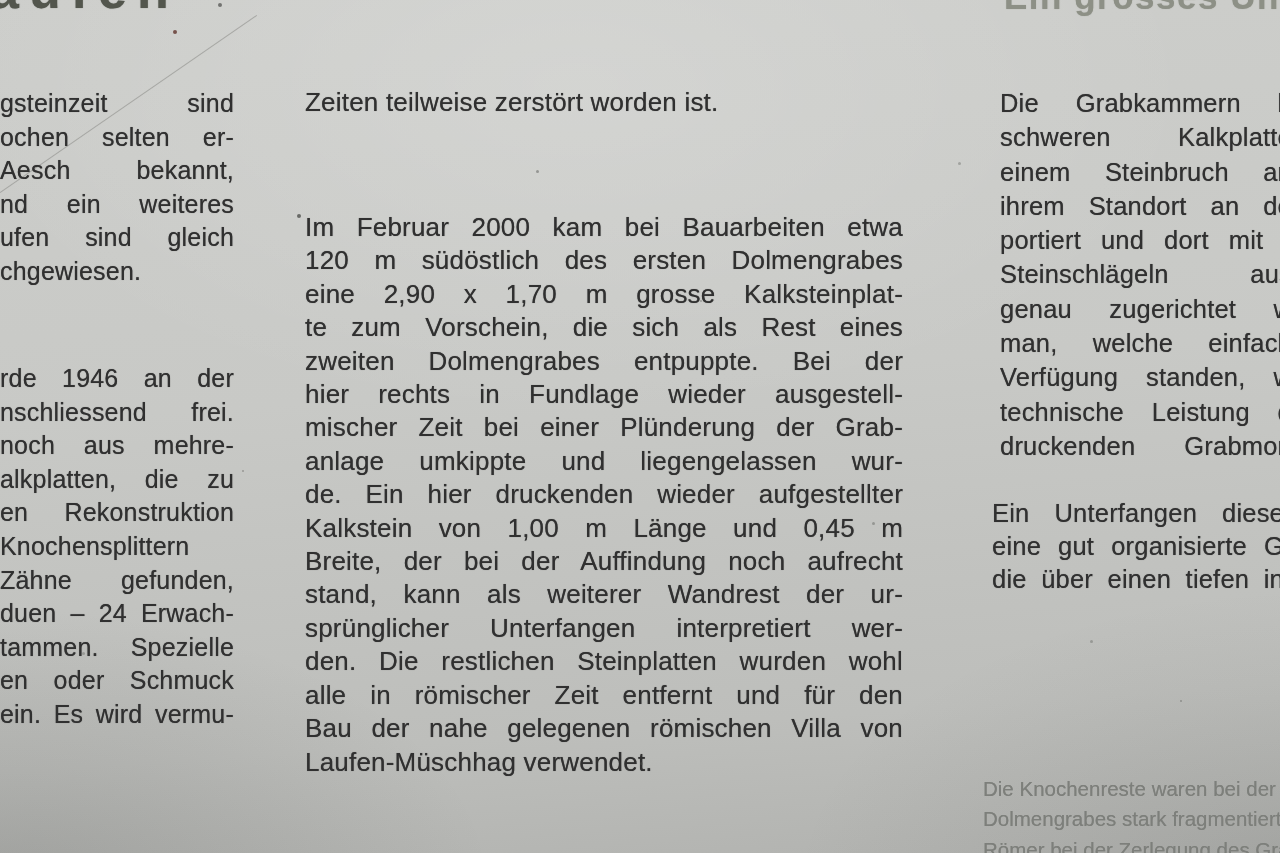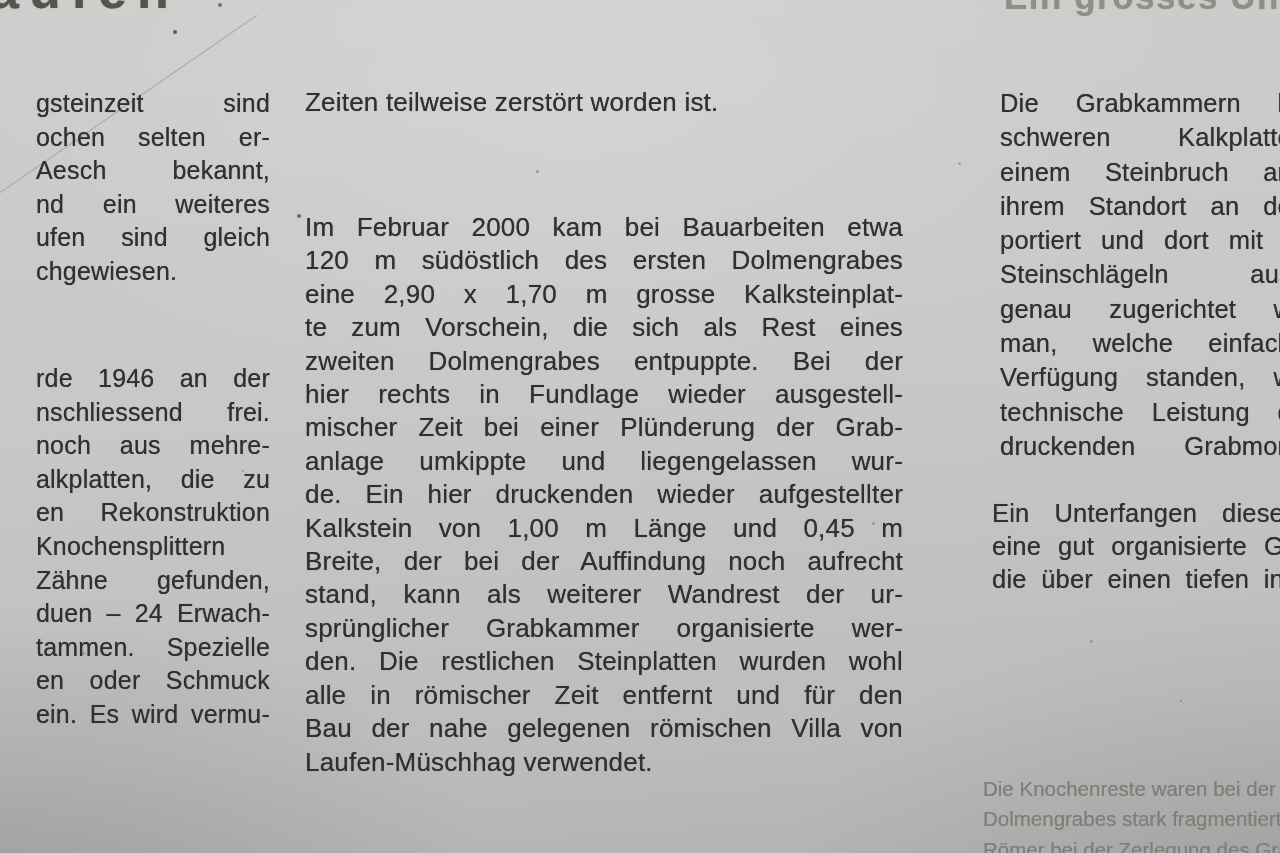--- a/index.html
+++ b/index.html
@@ -9,21 +9,21 @@
     background:
       radial-gradient(ellipse 900px 480px at 45% 10%, rgba(255,255,255,0.16), rgba(255,255,255,0) 70%),
       radial-gradient(ellipse 760px 430px at 0% 104%, rgba(38,40,38,0.16), rgba(38,40,38,0) 65%),
       radial-gradient(ellipse 900px 500px at 104% 104%, rgba(50,52,50,0.12), rgba(50,52,50,0) 60%),
       linear-gradient(176deg,#cdcecb 0%,#c8c9c6 45%,#bdbebb 82%,#b1b2af 100%);
   }
   .col{position:absolute;color:#303030;letter-spacing:0.2px;
        text-shadow:0 0 0.7px rgba(48,48,48,0.75);}
   .line{display:block;white-space:normal;overflow:hidden;}
   .line.jl{text-align:justify;text-align-last:justify;}
-  .col-left{left:0;width:234px;font-size:25px;line-height:33.6px;padding-left:36px;}
+  .col-left{left:0;width:234px;font-size:25px;line-height:33.6px;}
   #left-p1{top:87px;}
   #left-p2{top:362px;}
   .col-mid{left:305px;width:598px;font-size:26px;line-height:33.4px;}
   #mid-p1{top:86px;}
   #mid-p2{top:211px;}
   .col-right{left:1000px;width:292px;font-size:25.5px;line-height:34.3px;}
   #right-p1{top:86px;}
   #right-p2{left:992px;top:497px;line-height:32.8px;}
   .line{height:inherit;}
   .heading{position:absolute;font-weight:700;white-space:nowrap;}
@@ -83,21 +83,21 @@
       <div class="line jl">eine 2,90 x 1,70 m grosse Kalksteinplat-</div>
       <div class="line jl">te zum Vorschein, die sich als Rest eines</div>
       <div class="line jl">zweiten Dolmengrabes entpuppte. Bei der</div>
       <div class="line jl">hier rechts in Fundlage wieder ausgestell-</div>
       <div class="line jl">mischer Zeit bei einer Plünderung der Grab-</div>
       <div class="line jl">anlage umkippte und liegengelassen wur-</div>
       <div class="line jl">de. Ein hier druckenden wieder aufgestellter</div>
       <div class="line jl">Kalkstein von 1,00 m Länge und 0,45 m</div>
       <div class="line jl">Breite, der bei der Auffindung noch aufrecht</div>
       <div class="line jl">stand, kann als weiterer Wandrest der ur-</div>
-      <div class="line jl">sprünglicher Grabkammer organisierte wer-</div>
+      <div class="line jl">sprünglicher Unterfangen interpretiert wer-</div>
       <div class="line jl">den. Die restlichen Steinplatten wurden wohl</div>
       <div class="line jl">alle in römischer Zeit entfernt und für den</div>
       <div class="line jl">Bau der nahe gelegenen römischen Villa von</div>
       <div class="line">Laufen-Müschhag verwendet.</div>
     </div>
 
   <div id="right-p1" class="col col-right">
       <div class="line jl">Die Grabkammern b</div>
       <div class="line jl">schweren Kalkplatte</div>
       <div class="line jl">einem Steinbruch an</div>

